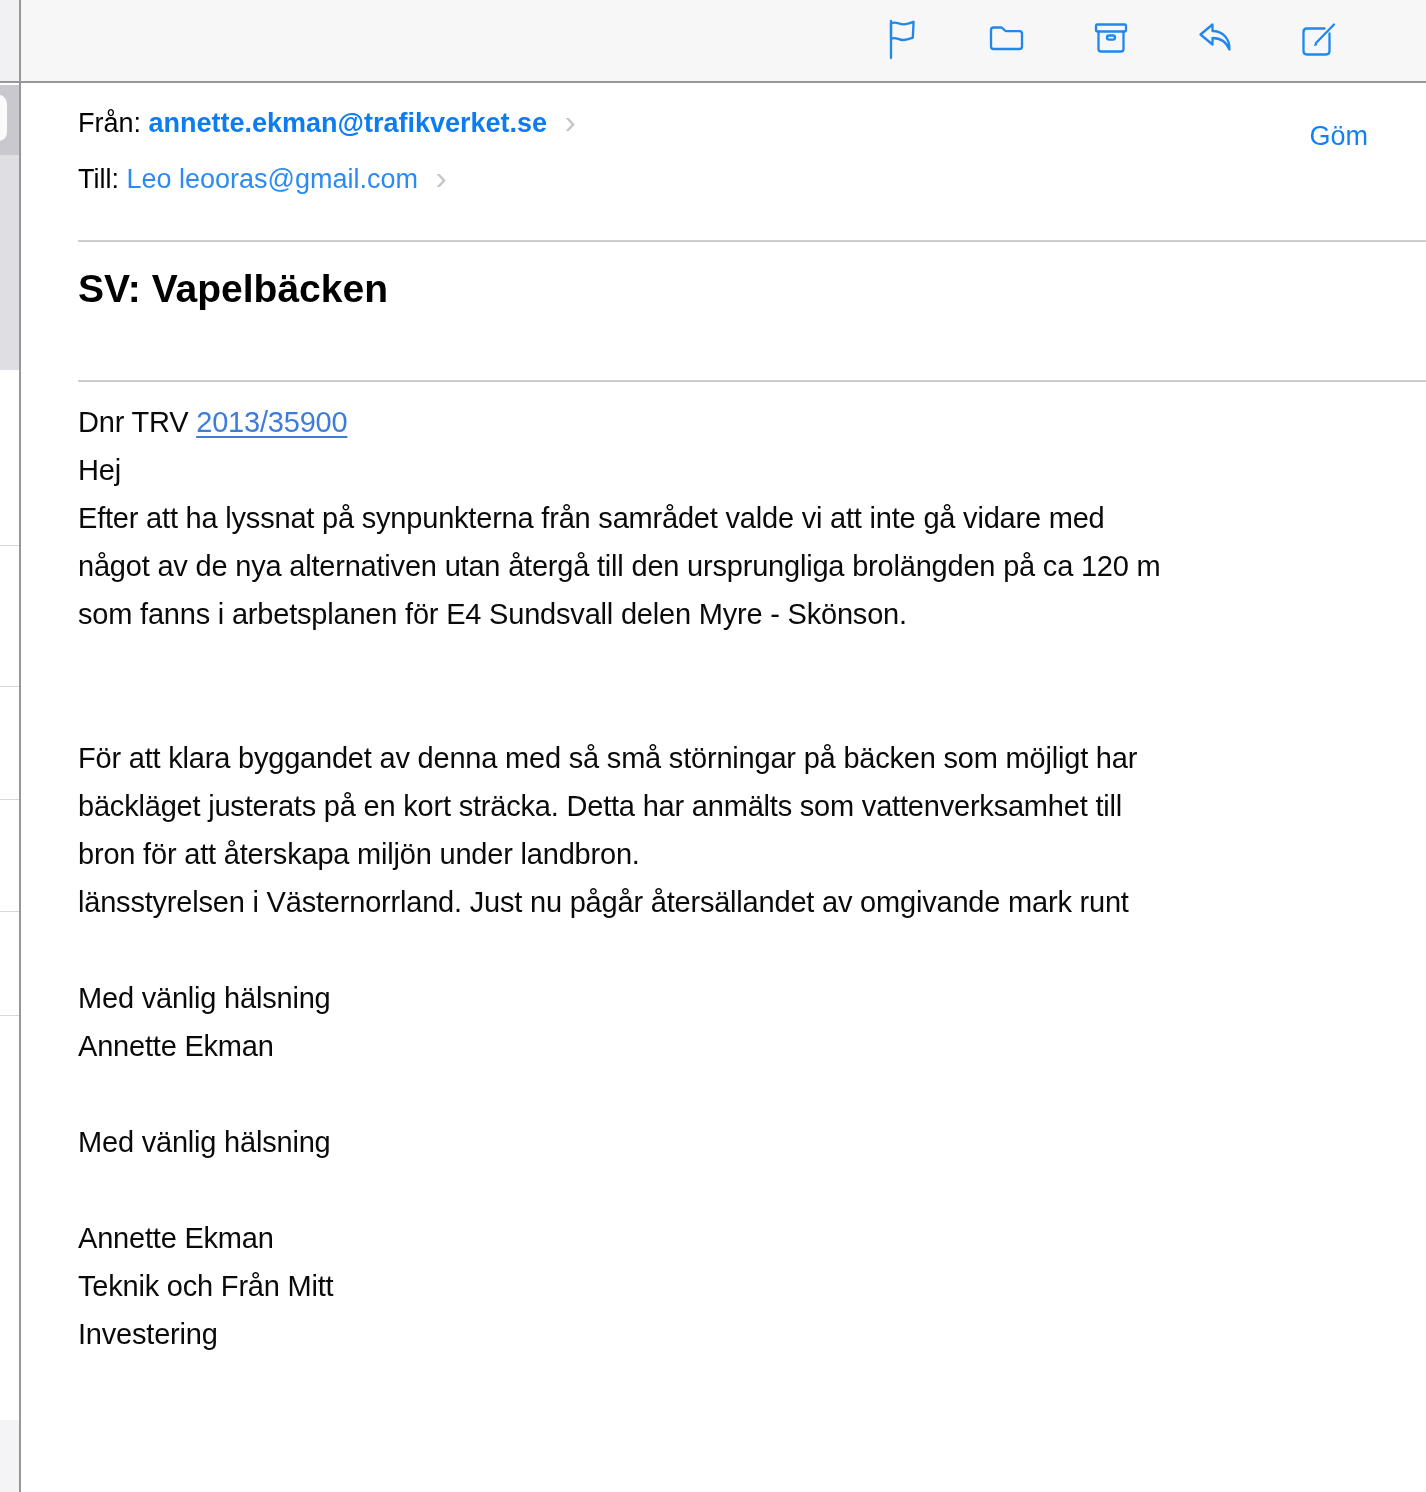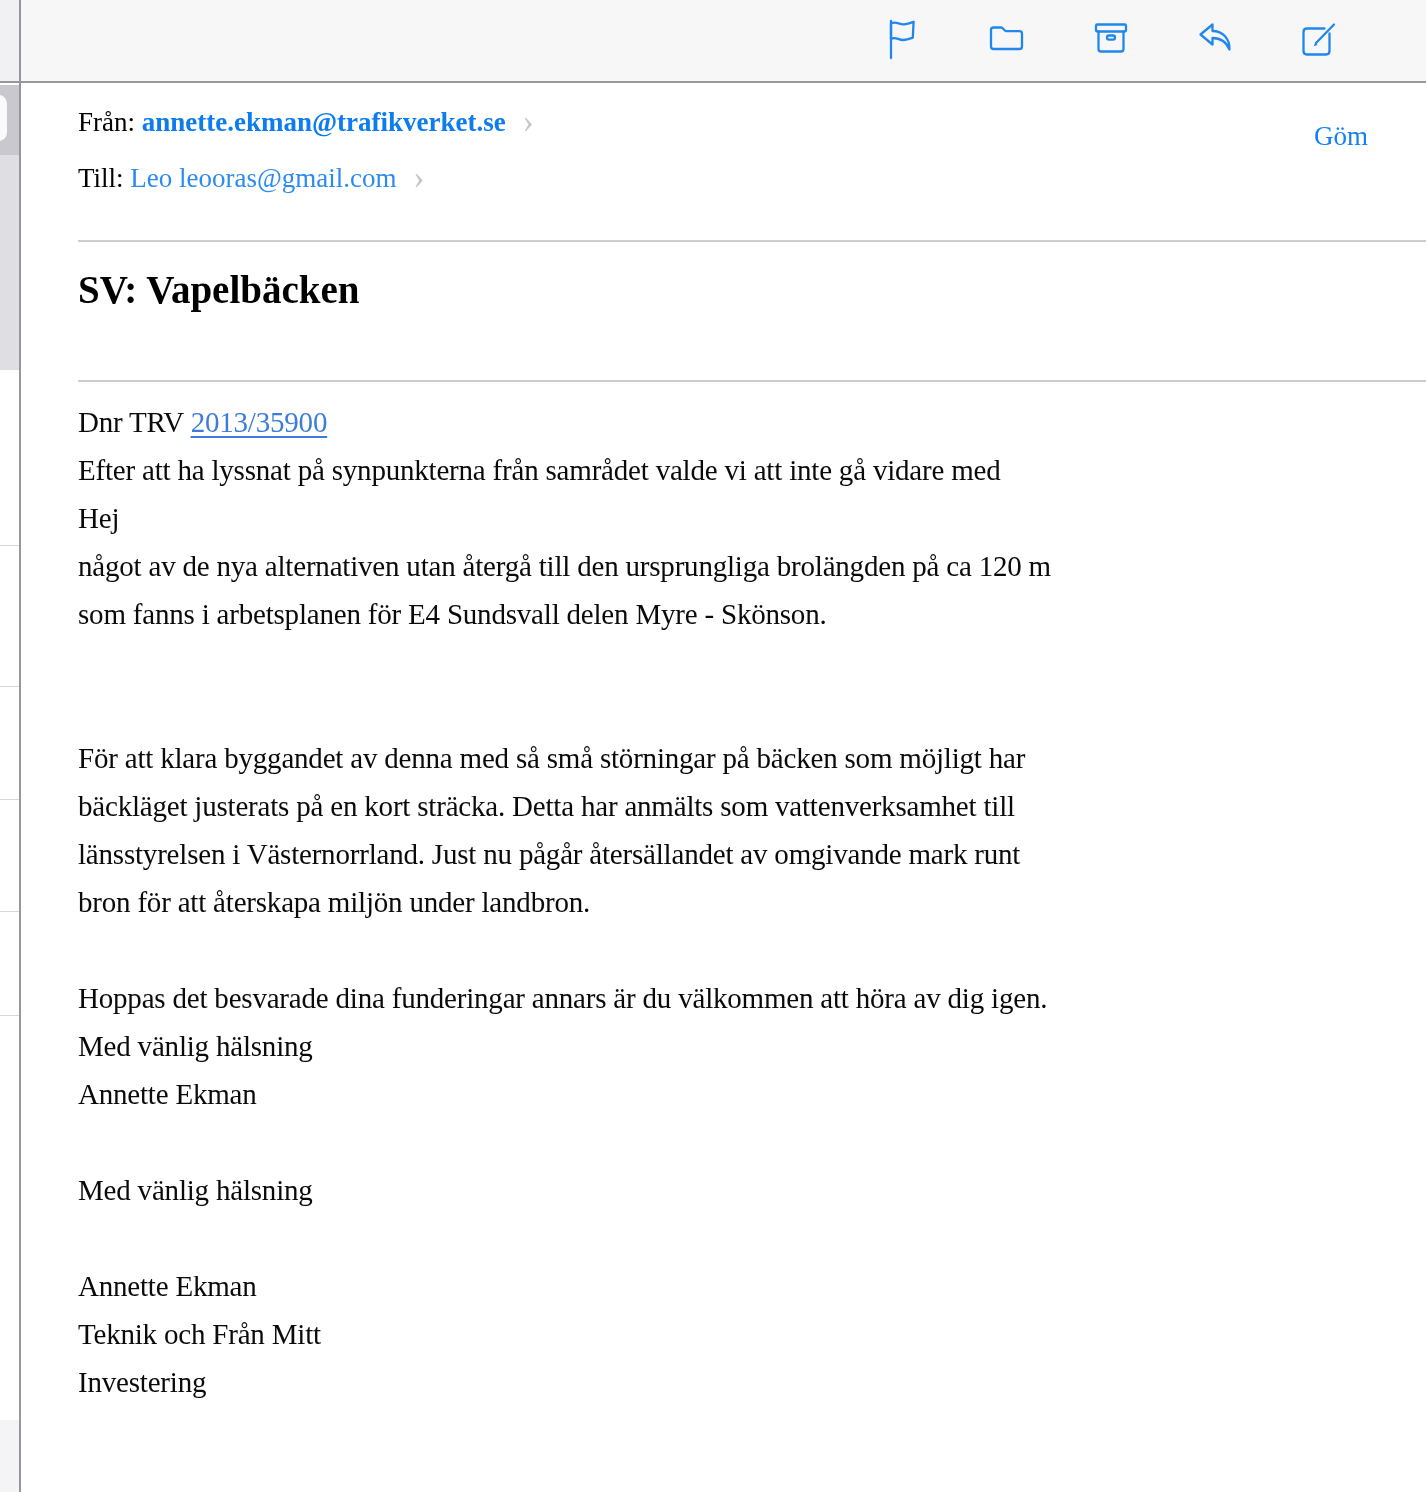--- a/index.html
+++ b/index.html
@@ -19,21 +19,21 @@
     stroke-width:2.3;stroke-linecap:round;stroke-linejoin:round;}
   
   .sliver{position:absolute;left:0;top:85px;bottom:0;width:19px;background:#ffffff;}
   .sliver .dark-block{position:absolute;left:0;top:0;width:100%;height:70px;background:#c8c8ce;}
   .sliver .pill{position:absolute;left:-10px;top:10px;width:17px;height:46px;border-radius:9px;background:#fafafb;}
   .sliver .sel-block{position:absolute;left:0;top:70px;width:100%;height:215px;background:#dfdfe3;}
   .sliver .sep{position:absolute;left:0;width:100%;height:1px;background:#d7d7da;}
   .sliver .bottom-block{position:absolute;left:0;top:1335px;bottom:0;width:100%;background:#f4f4f6;}
   .vdivider{position:absolute;left:19px;top:0;bottom:0;width:2px;background:#97979b;z-index:5;}
   
-  .content{position:absolute;left:21px;top:85px;right:0;bottom:0;background:#fff;font-family:Liberation Serif, serif;}
+  .content{position:absolute;left:21px;top:85px;right:0;bottom:0;background:#fff;}
   .hrow{position:absolute;left:57px;font-size:27px;line-height:40px;white-space:nowrap;}
   .hlabel{color:#000;}
   .from-link{color:#0d7cf0;font-weight:bold;text-decoration:none;}
   .to-link{color:#2b8bf2;text-decoration:none;}
   .chev{color:#c5c5ca;font-size:34px;font-weight:400;margin-left:10px;position:relative;top:1px;}
   .gom{position:absolute;right:58px;top:36px;font-size:27px;color:#1280f5;
        background:none;border:0;padding:0;cursor:pointer;font-family:inherit;text-align:center;}
   .hsep{position:absolute;left:57px;right:0;height:2px;background:#cdcdd1;}
   .subject{position:absolute;left:57px;top:182px;font-size:39px;font-weight:bold;color:#000;}
   .maildate{position:absolute;left:57px;top:226px;font-size:27px;color:#000;}
@@ -116,32 +116,31 @@
     </div>
 
     <div class="hsep" style="top:155px"></div>
 
     <div class="subject">SV: Vapelbäcken</div>
 
     <div class="hsep" style="top:295px"></div>
 
     <div class="mailbody">
       <div class="bline"><span>Dnr TRV </span><a class="dlink" href="#">2013/35900</a></div>
+      <div class="bline">Hej</div>
       <div class="bline">Efter att ha lyssnat på synpunkterna från samrådet valde vi att inte gå vidare med</div>
-      <div class="bline">Hej</div>
       <div class="bline">något av de nya alternativen utan återgå till den ursprungliga brolängden på ca 120 m</div>
       <div class="bline">som fanns i arbetsplanen för E4 Sundsvall delen Myre - Skönson.</div>
       <div class="bline"></div>
       <div class="bline"></div>
       <div class="bline">För att klara byggandet av denna med så små störningar på bäcken som möjligt har</div>
       <div class="bline">bäckläget justerats på en kort sträcka. Detta har anmälts som vattenverksamhet till</div>
+      <div class="bline">bron för att återskapa miljön under landbron.</div>
       <div class="bline">länsstyrelsen i Västernorrland. Just nu pågår återsällandet av omgivande mark runt</div>
-      <div class="bline">bron för att återskapa miljön under landbron.</div>
       <div class="bline"></div>
-      <div class="bline">Hoppas det besvarade dina funderingar annars är du välkommen att höra av dig igen.</div>
       <div class="bline">Med vänlig hälsning</div>
       <div class="bline">Annette Ekman</div>
       <div class="bline"></div>
       <div class="bline">Med vänlig hälsning</div>
       <div class="bline"></div>
       <div class="bline">Annette Ekman</div>
       <div class="bline">Teknik och Från Mitt</div>
       <div class="bline">Investering</div>
     </div>
   </div>

